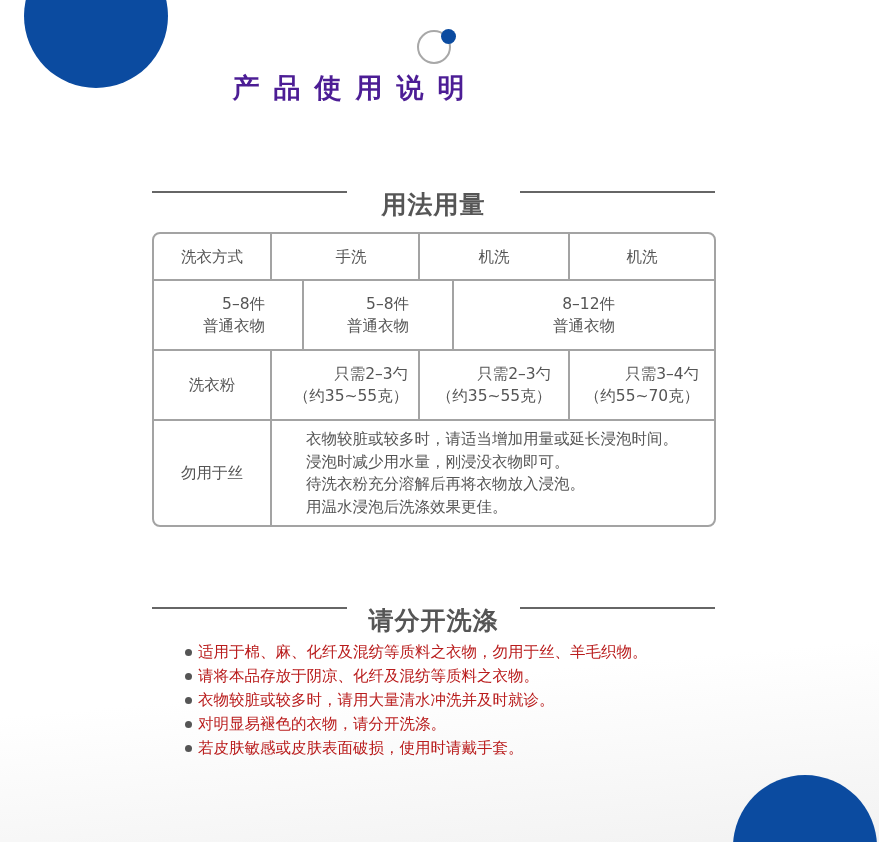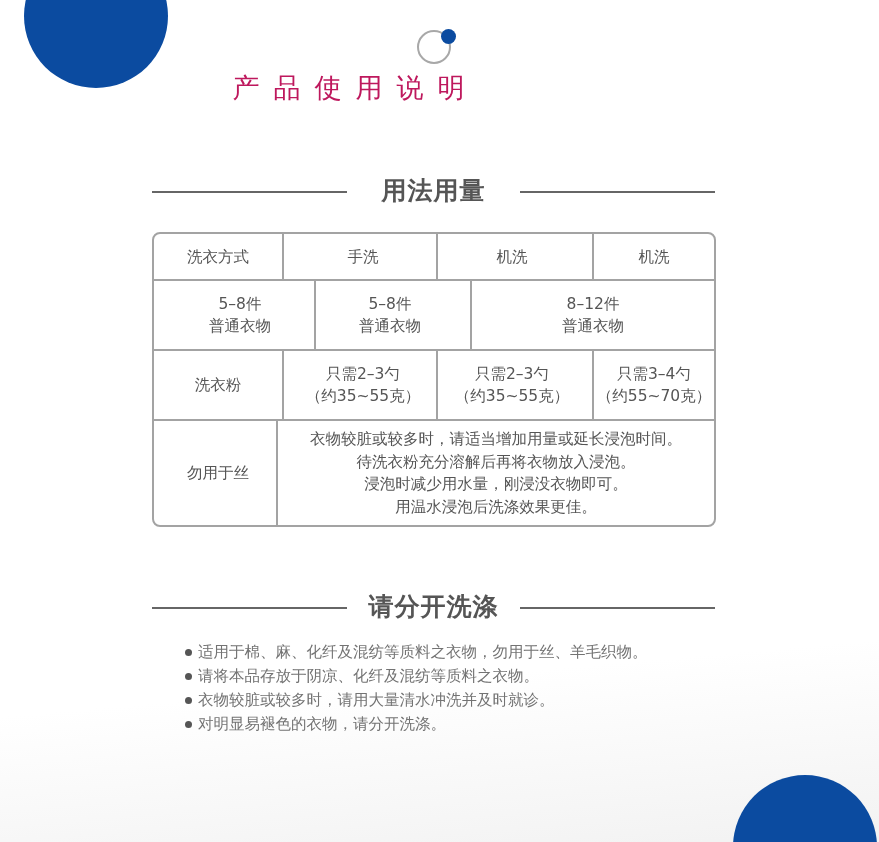--- a/index.html
+++ b/index.html
@@ -20,61 +20,61 @@
   .logo-ring {
     position:absolute; left:417px; top:30px; width:34px; height:34px;
     border:2px solid #a8a8a8; border-radius:50%; box-sizing:border-box;
   }
   .logo-dot {
     position:absolute; left:441px; top:29px; width:15px; height:15px;
     border-radius:50%; background:#0b4ba0;
   }
   .page-title {
     position:absolute; left:0; width:697px; top:70px; text-align:center;
-    font-size:27px; font-weight:normal; color:#be185d; letter-spacing:14px;
+    font-size:27px; font-weight:bold; color:#4c1d95; letter-spacing:14px;
     text-indent:14px;
   }
   .section-head {
     position:absolute; left:152px; width:563px; height:40px;
   }
   .section-head .line {
     position:absolute; top:19px; height:2px; background:#666; width:195px;
   }
   .section-head .line.l { left:0; }
   .section-head .line.r { right:0; }
   .section-head .label {
-    position:absolute; left:0; width:100%; top:2px; text-align:center;
+    position:absolute; left:0; width:100%; top:16px; text-align:center;
     font-size:25px; font-weight:bold; color:#555; letter-spacing:1px;
   }
   .usage-table {
     position:absolute; left:152px; top:232px; width:564px;
     border:2px solid #a3a3a3; border-radius:8px; box-sizing:border-box;
     overflow:hidden; font-size:15.5px; color:#555;
   }
   .row { display:flex; border-top:2px solid #a3a3a3; }
   .row:first-child { border-top:none; }
   .cell {
-    display:flex; align-items:center; justify-content:center; text-align:center;
-    border-left:2px solid #a3a3a3; line-height:22px; box-sizing:border-box;margin-left:6px;
+    display:flex; align-items:center; justify-content:center; text-align:right;
+    border-left:2px solid #a3a3a3; line-height:22px; box-sizing:border-box;
   }
   .cell:first-child { border-left:none; }
   .c0 { width:116px; }
   .c1 { width:148px;padding-left:12px; }
   .c2 { width:150px; }
   .c3 { width:146px; }
   .r0 { height:45px; }
   .r1 { height:68px; }
   .r2 { height:68px; }
   .r3 { height:104px; }
   .tip-cell {
     flex:1; border-left:2px solid #a3a3a3; display:flex; flex-direction:column;
-    justify-content:center; line-height:22.5px; text-align:center;
+    justify-content:center; padding-left:34px; line-height:22.5px; text-align:left;
   }
   .notes {
-    position:absolute; left:185px; top:640px; font-size:15.5px; color:#737373;
+    position:absolute; left:185px; top:640px; font-size:15.5px; color:#b91c1c;
   }
   .note { height:24px; line-height:24px; display:flex; align-items:center; }
   .bullet {
     width:7px; height:7px; border-radius:50%; background:#555; margin-right:6px;
     flex:none;
   }
 </style>
 </head>
 <body>
 
@@ -137,22 +137,22 @@
       <div>
         <div>只需3–4勺</div>
         <div>（约55~70克）</div>
       </div>
     </div>
   </div>
   <div class="row r3">
     <div class="cell c0">勿用于丝</div>
     <div class="tip-cell">
       <div>衣物较脏或较多时，请适当增加用量或延长浸泡时间。</div>
+      <div>浸泡时减少用水量，刚浸没衣物即可。</div>
       <div>待洗衣粉充分溶解后再将衣物放入浸泡。</div>
-      <div>浸泡时减少用水量，刚浸没衣物即可。</div>
       <div>用温水浸泡后洗涤效果更佳。</div>
     </div>
   </div>
 </div>
 
 <div class="section-head" style="top:588px;">
   <div class="line l"></div>
   <div class="label">请分开洗涤</div>
   <div class="line r"></div>
 </div>
@@ -167,13 +167,17 @@
     <span>请将本品存放于阴凉、化纤及混纺等质料之衣物。</span>
   </div>
   <div class="note">
     <span class="bullet"></span>
     <span>衣物较脏或较多时，请用大量清水冲洗并及时就诊。</span>
   </div>
   <div class="note">
     <span class="bullet"></span>
     <span>对明显易褪色的衣物，请分开洗涤。</span>
   </div>
+  <div class="note">
+    <span class="bullet"></span>
+    <span>若皮肤敏感或皮肤表面破损，使用时请戴手套。</span>
+  </div>
 </div>
 
 </body></html>

